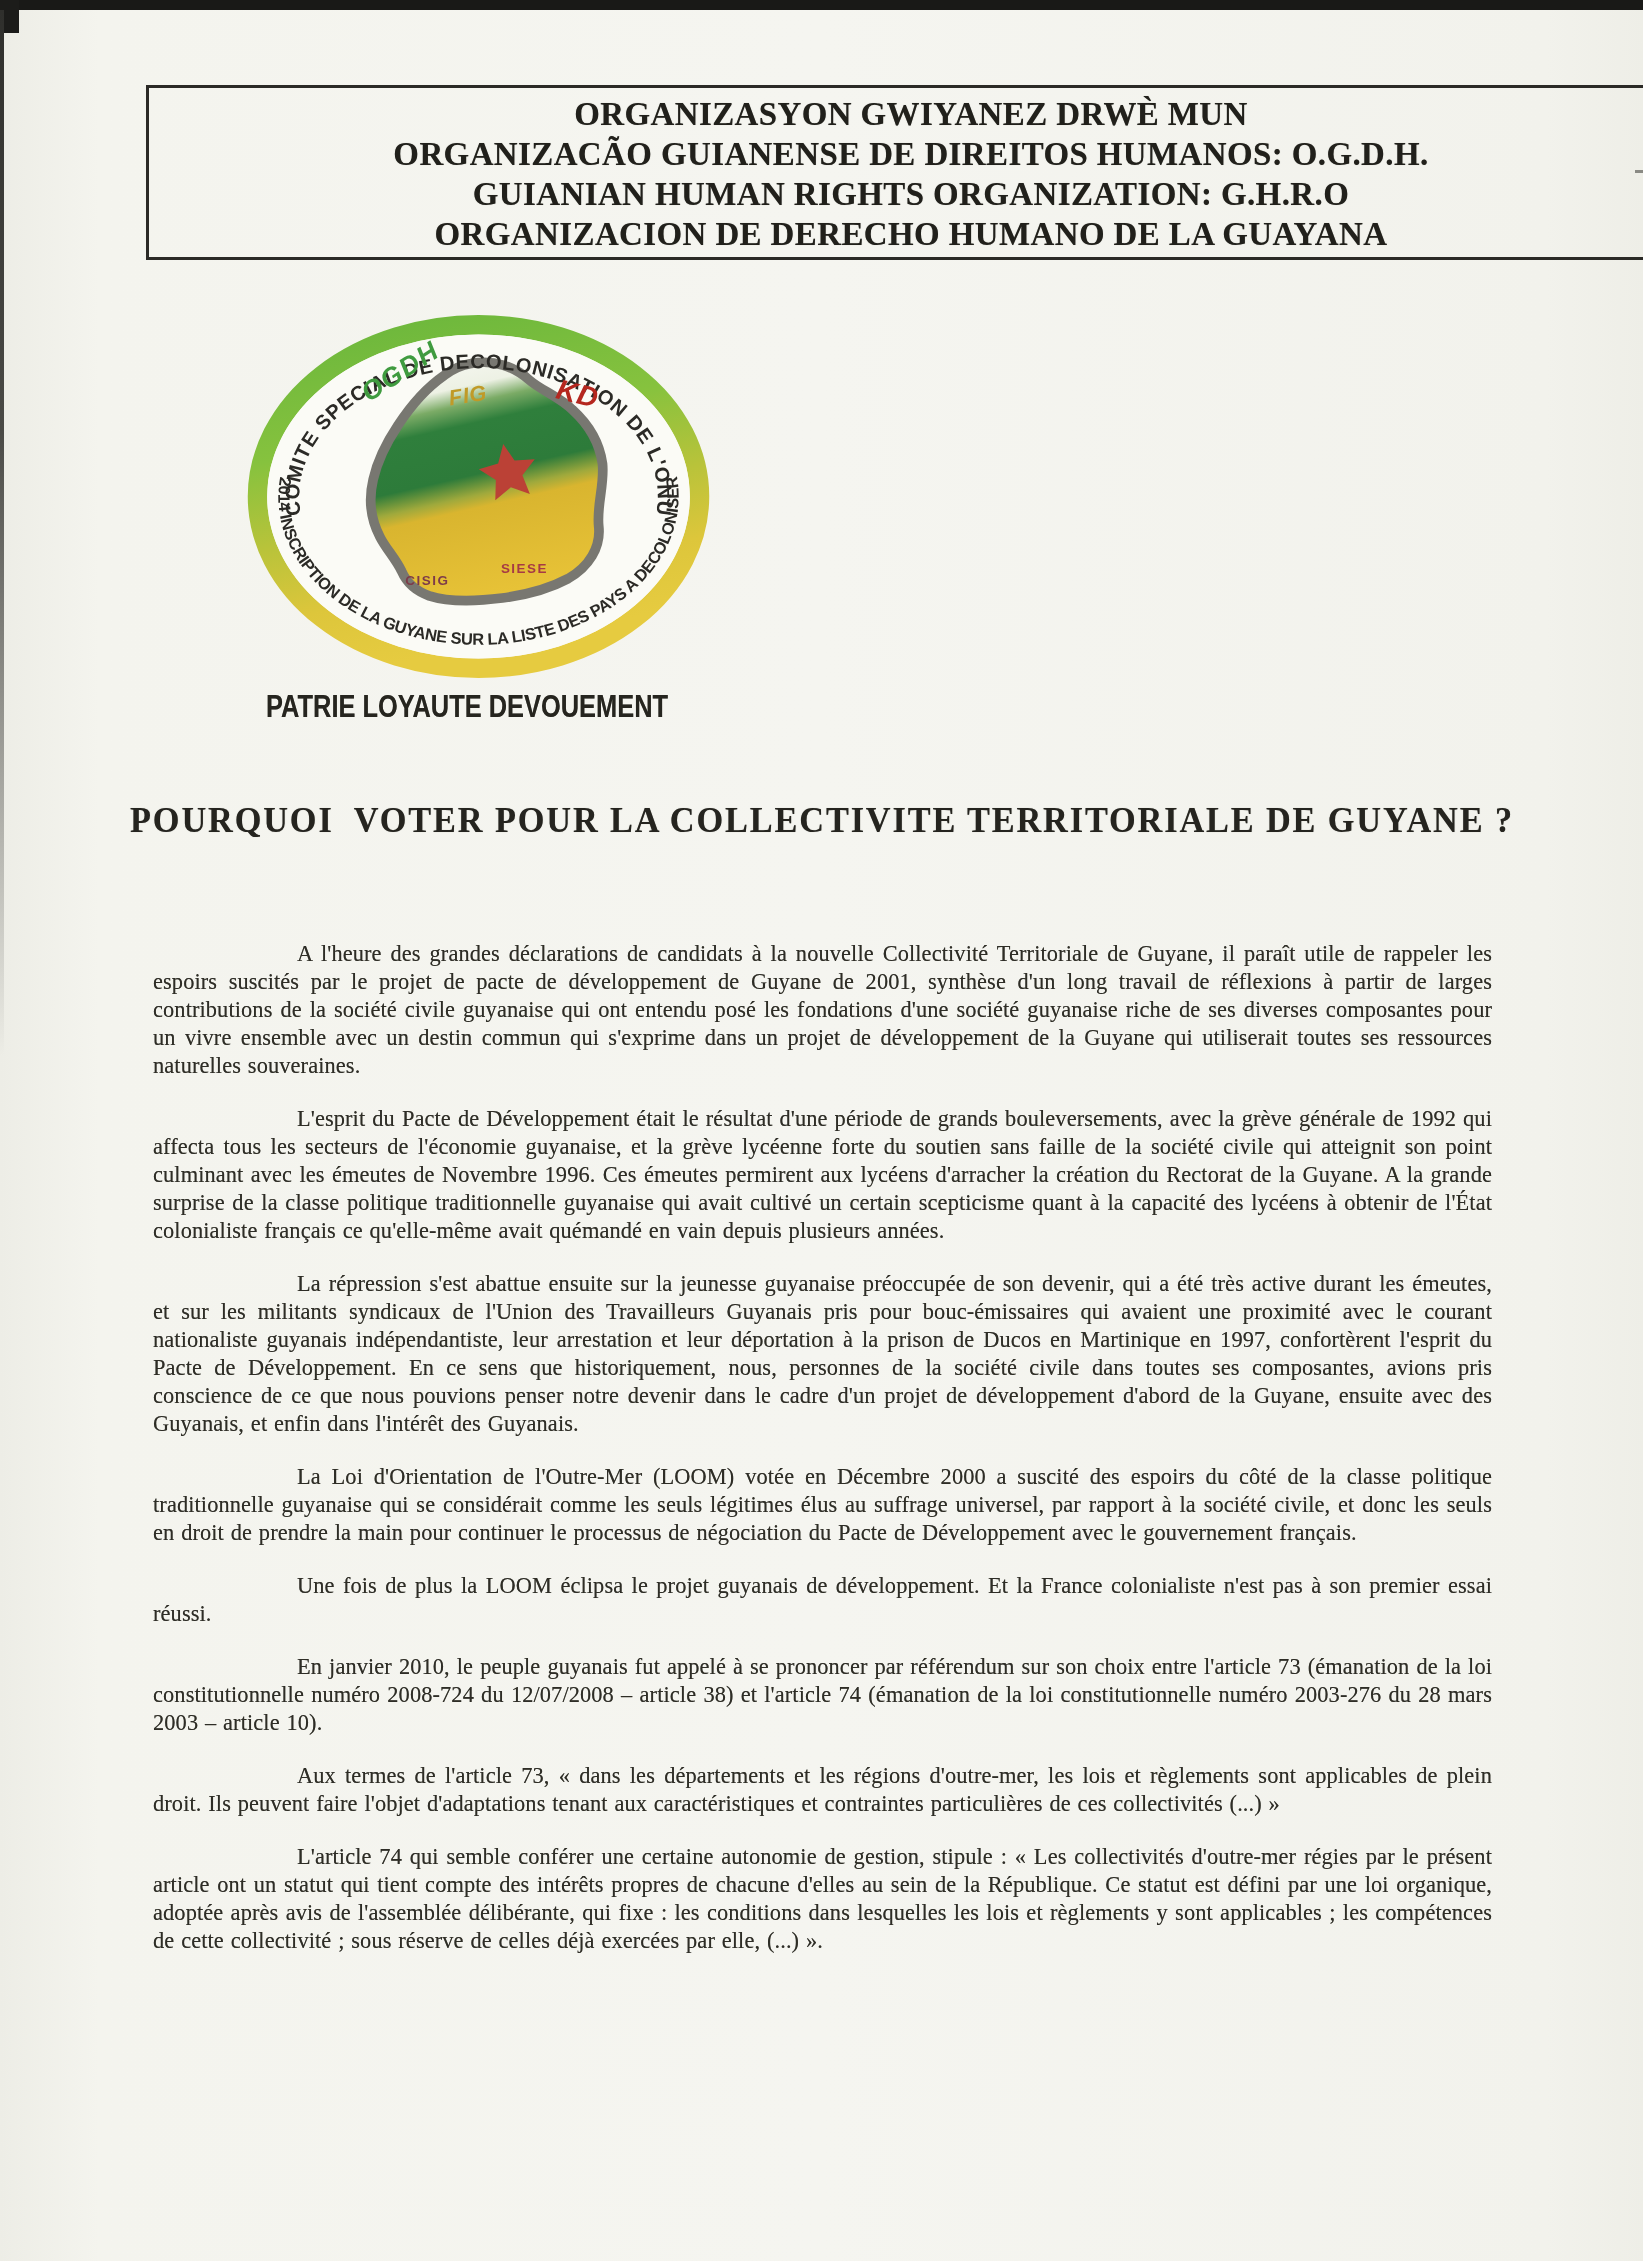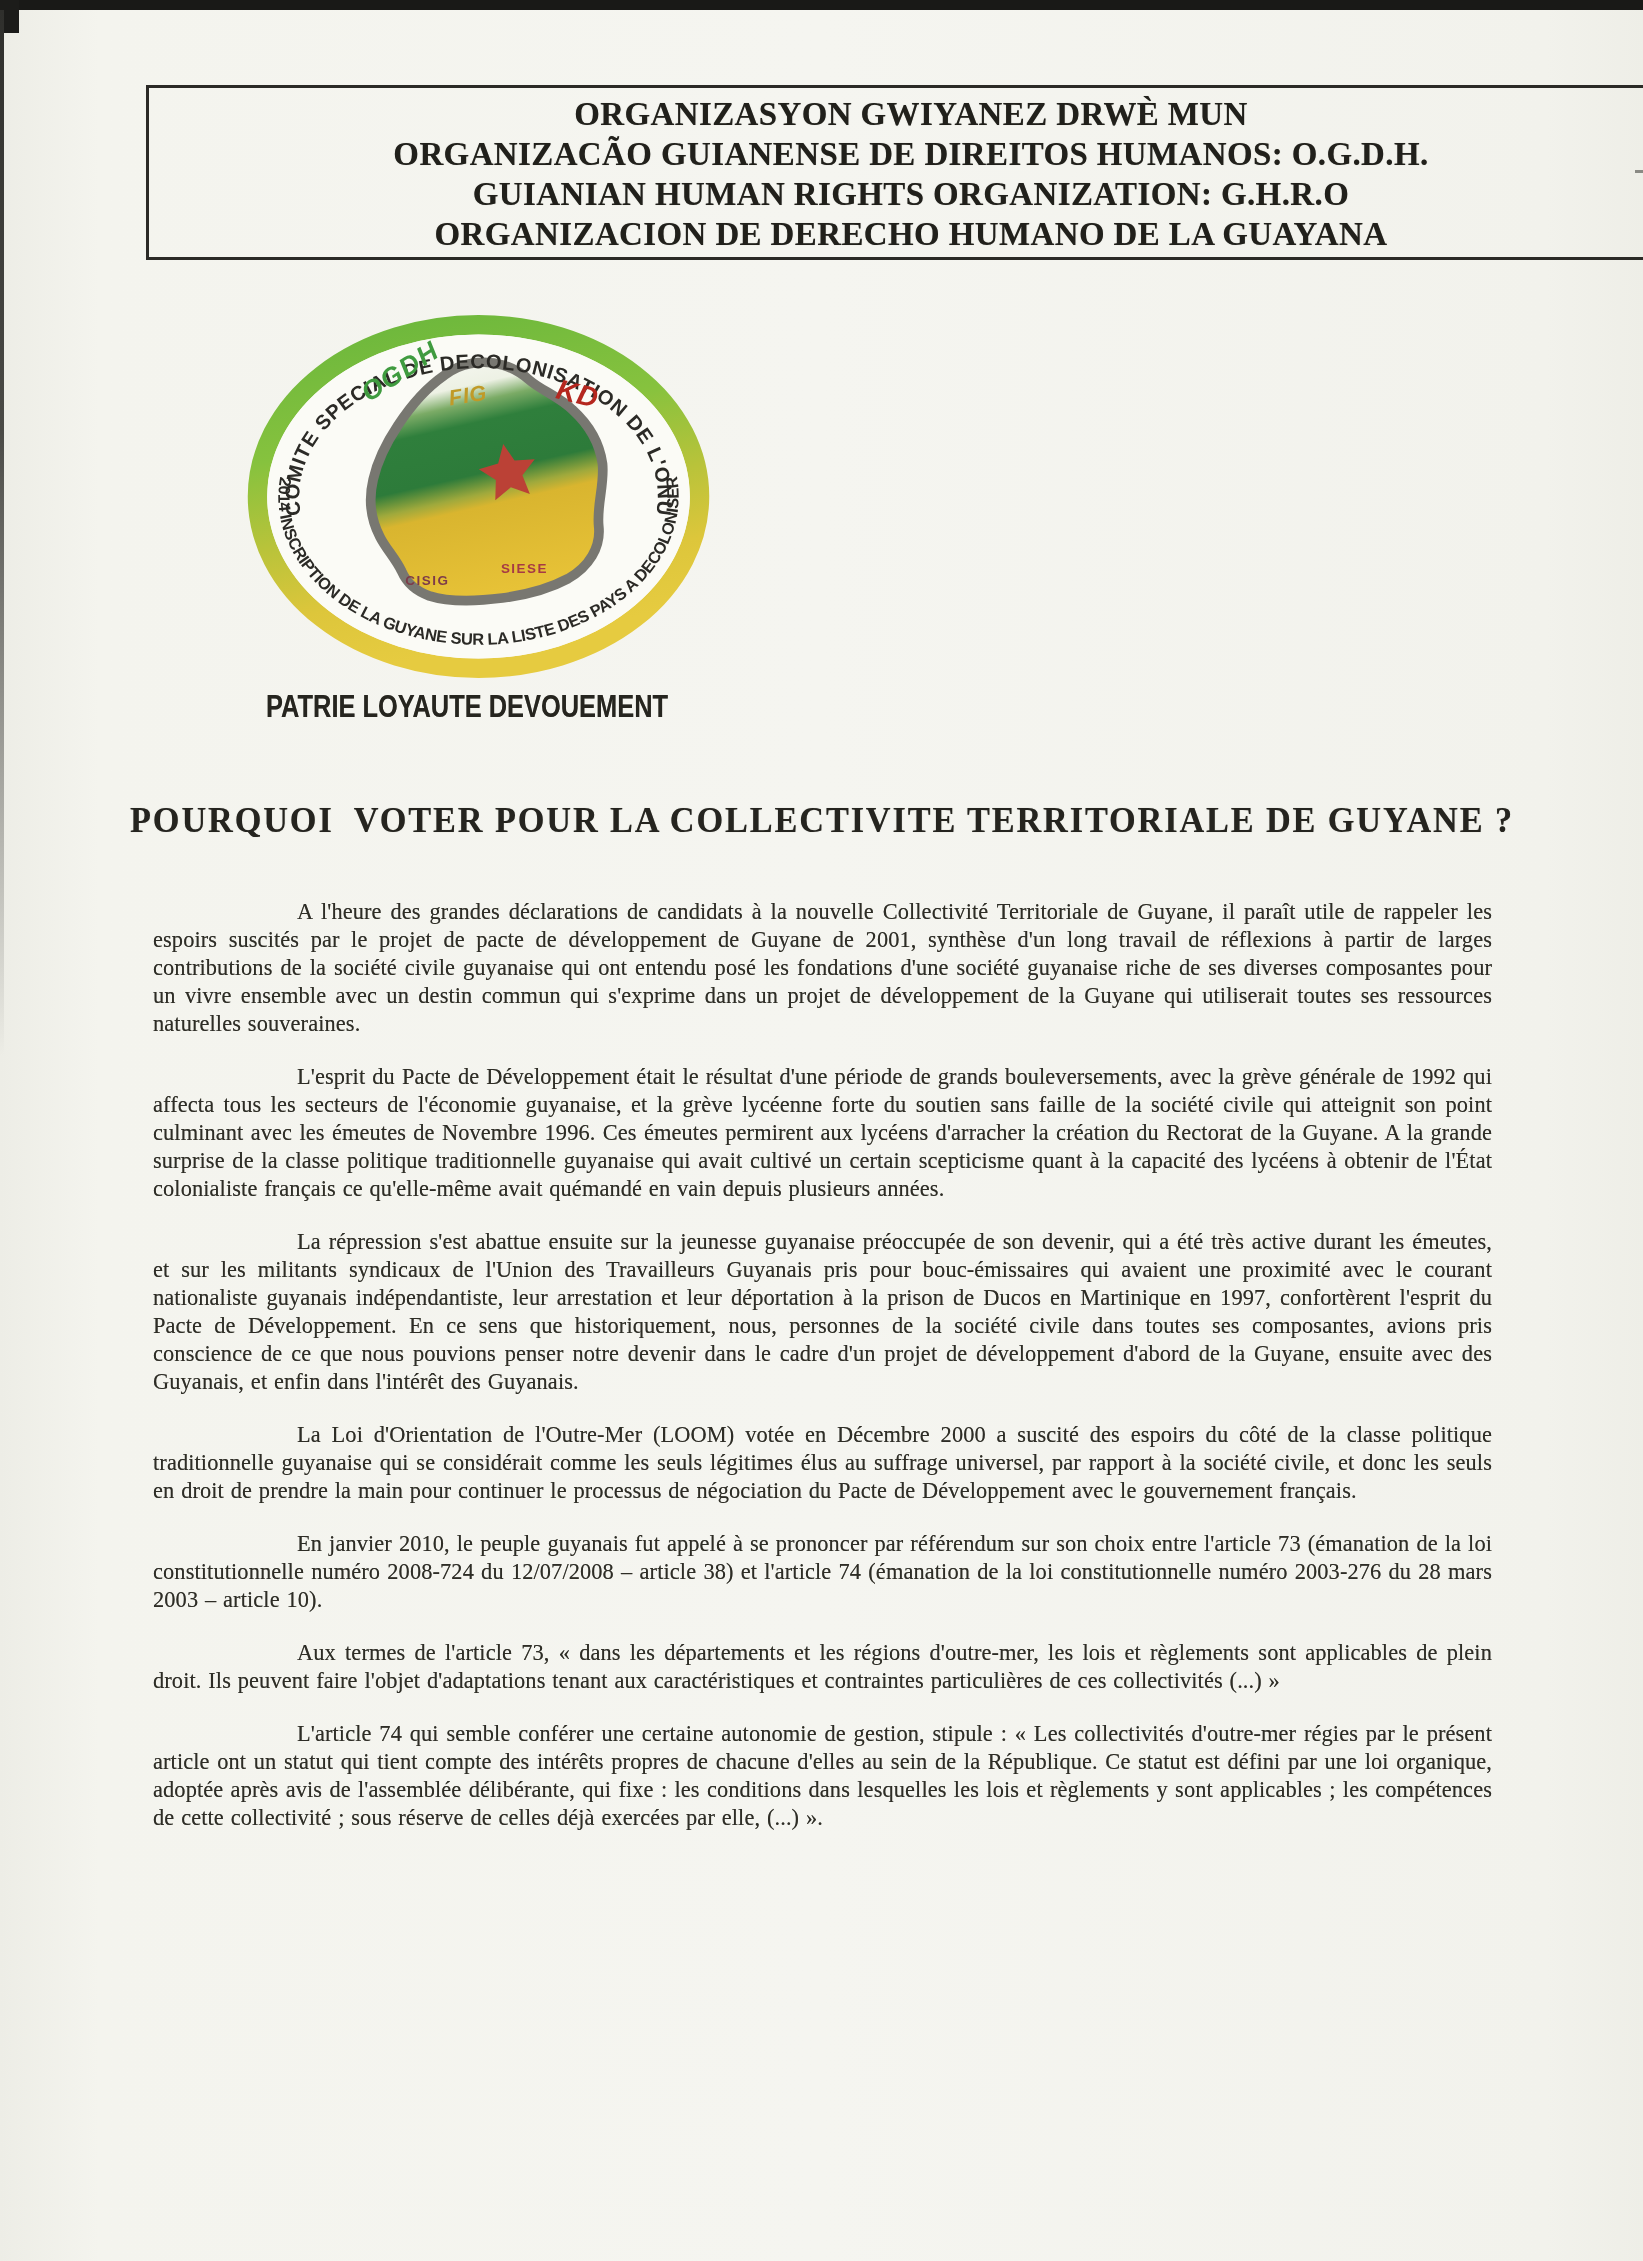--- a/index.html
+++ b/index.html
@@ -24,21 +24,21 @@
   .motto{position:absolute;left:266px;top:689px;font-family:"Liberation Sans",sans-serif;
         font-weight:bold;font-size:31px;color:#26251f;letter-spacing:0px;
         transform:scaleX(0.82);transform-origin:left center;
         text-shadow:0 0 0.7px rgba(40,40,30,.5);}
 
   .doc-title{position:absolute;left:0;top:801px;width:1644px;text-align:center;
         font-weight:bold;font-size:35px;color:#25241f;letter-spacing:1.9px;white-space:pre;
         transform:scaleX(0.98);transform-origin:center;
         text-shadow:0 0 0.7px rgba(40,40,30,.45);}
 
-  .doc-text{position:absolute;left:153px;top:898px;width:1339px;}
+  .doc-text{position:absolute;left:153px;top:940px;width:1339px;}
   .doc-text p{margin:0 0 25px 0;font-size:22.4px;line-height:28px;text-align:justify;
         text-indent:144px;color:#2e2d26;letter-spacing:0.1px;word-spacing:1.1px;
         text-shadow:0 0 0.4px rgba(45,45,38,.55);}
 
   .seal-arc{font-family:"Liberation Sans",sans-serif;font-weight:bold;fill:#2b2a26;}
   .seal-label{font-family:"Liberation Sans",sans-serif;font-weight:bold;}
 </style>
 </head>
 <body>
 
@@ -110,19 +110,20 @@
 
   <div class="motto">PATRIE LOYAUTE DEVOUEMENT</div>
 
   <div class="doc-title">POURQUOI  VOTER POUR LA COLLECTIVITE TERRITORIALE DE GUYANE ?</div>
 
   <div class="doc-text">
       <p>A l'heure des grandes déclarations de candidats à la nouvelle Collectivité Territoriale de Guyane, il paraît utile de rappeler les espoirs suscités par le projet de pacte de développement de Guyane de 2001, synthèse d'un long travail de réflexions à partir de larges contributions de la société civile guyanaise qui ont entendu posé les fondations d'une société guyanaise riche de ses diverses composantes pour un vivre ensemble avec un destin commun qui s'exprime dans un projet de développement de la Guyane qui utiliserait toutes ses ressources naturelles souveraines.</p>
       <p>L'esprit du Pacte de Développement était le résultat d'une période de grands bouleversements, avec la grève générale de 1992 qui affecta tous les secteurs de l'économie guyanaise, et la grève lycéenne forte du soutien sans faille de la société civile qui atteignit son point culminant avec les émeutes de Novembre 1996. Ces émeutes permirent aux lycéens d'arracher la création du Rectorat de la Guyane. A la grande surprise de la classe politique traditionnelle guyanaise qui avait cultivé un certain scepticisme quant à la capacité des lycéens à obtenir de l'État colonialiste français ce qu'elle-même avait quémandé en vain depuis plusieurs années.</p>
       <p>La répression s'est abattue ensuite sur la jeunesse guyanaise préoccupée de son devenir, qui a été très active durant les émeutes, et sur les militants syndicaux de l'Union des Travailleurs Guyanais pris pour bouc-émissaires qui avaient une proximité avec le courant nationaliste guyanais indépendantiste, leur arrestation et leur déportation à la prison de Ducos en Martinique en 1997, confortèrent l'esprit du Pacte de Développement. En ce sens que historiquement, nous, personnes de la société civile dans toutes ses composantes, avions pris conscience de ce que nous pouvions penser notre devenir dans le cadre d'un projet de développement d'abord de la Guyane, ensuite avec des Guyanais, et enfin dans l'intérêt des Guyanais.</p>
       <p>La Loi d'Orientation de l'Outre-Mer (LOOM) votée en Décembre 2000 a suscité des espoirs du côté de la classe politique traditionnelle guyanaise qui se considérait comme les seuls légitimes élus au suffrage universel, par rapport à la société civile, et donc les seuls en droit de prendre la main pour continuer le processus de négociation du Pacte de Développement avec le gouvernement français.</p>
+      <p>Une fois de plus la LOOM éclipsa le projet guyanais de développement. Et la France colonialiste n'est pas à son premier essai réussi.</p>
       <p>En janvier 2010, le peuple guyanais fut appelé à se prononcer par référendum sur son choix entre l'article 73 (émanation de la loi constitutionnelle numéro 2008-724 du 12/07/2008 – article 38) et l'article 74 (émanation de la loi constitutionnelle numéro 2003-276 du 28 mars 2003 – article 10).</p>
       <p>Aux termes de l'article 73, « dans les départements et les régions d'outre-mer, les lois et règlements sont applicables de plein droit. Ils peuvent faire l'objet d'adaptations tenant aux caractéristiques et contraintes particulières de ces collectivités (...) »</p>
       <p>L'article 74 qui semble conférer une certaine autonomie de gestion, stipule : « Les collectivités d'outre-mer régies par le présent article ont un statut qui tient compte des intérêts propres de chacune d'elles au sein de la République. Ce statut est défini par une loi organique, adoptée après avis de l'assemblée délibérante, qui fixe : les conditions dans lesquelles les lois et règlements y sont applicables ; les compétences de cette collectivité ; sous réserve de celles déjà exercées par elle, (...) ».</p>
     </div>
 
 </div>
 
 
 </body></html>

